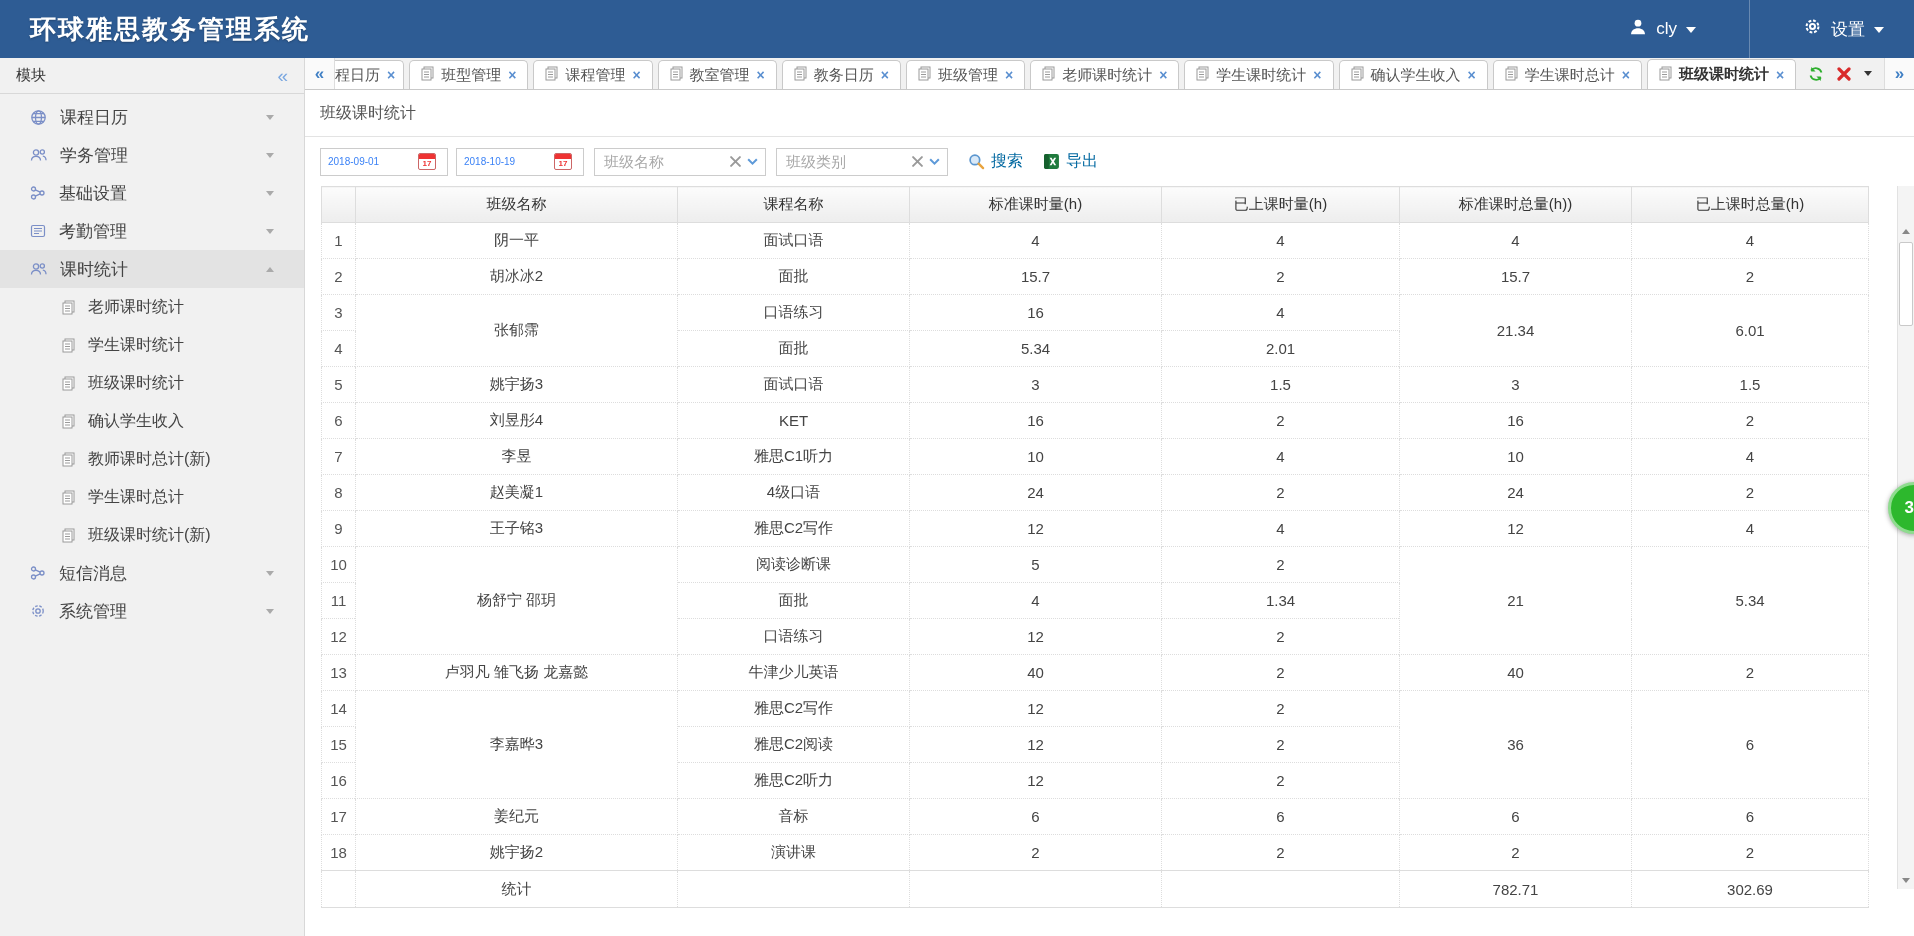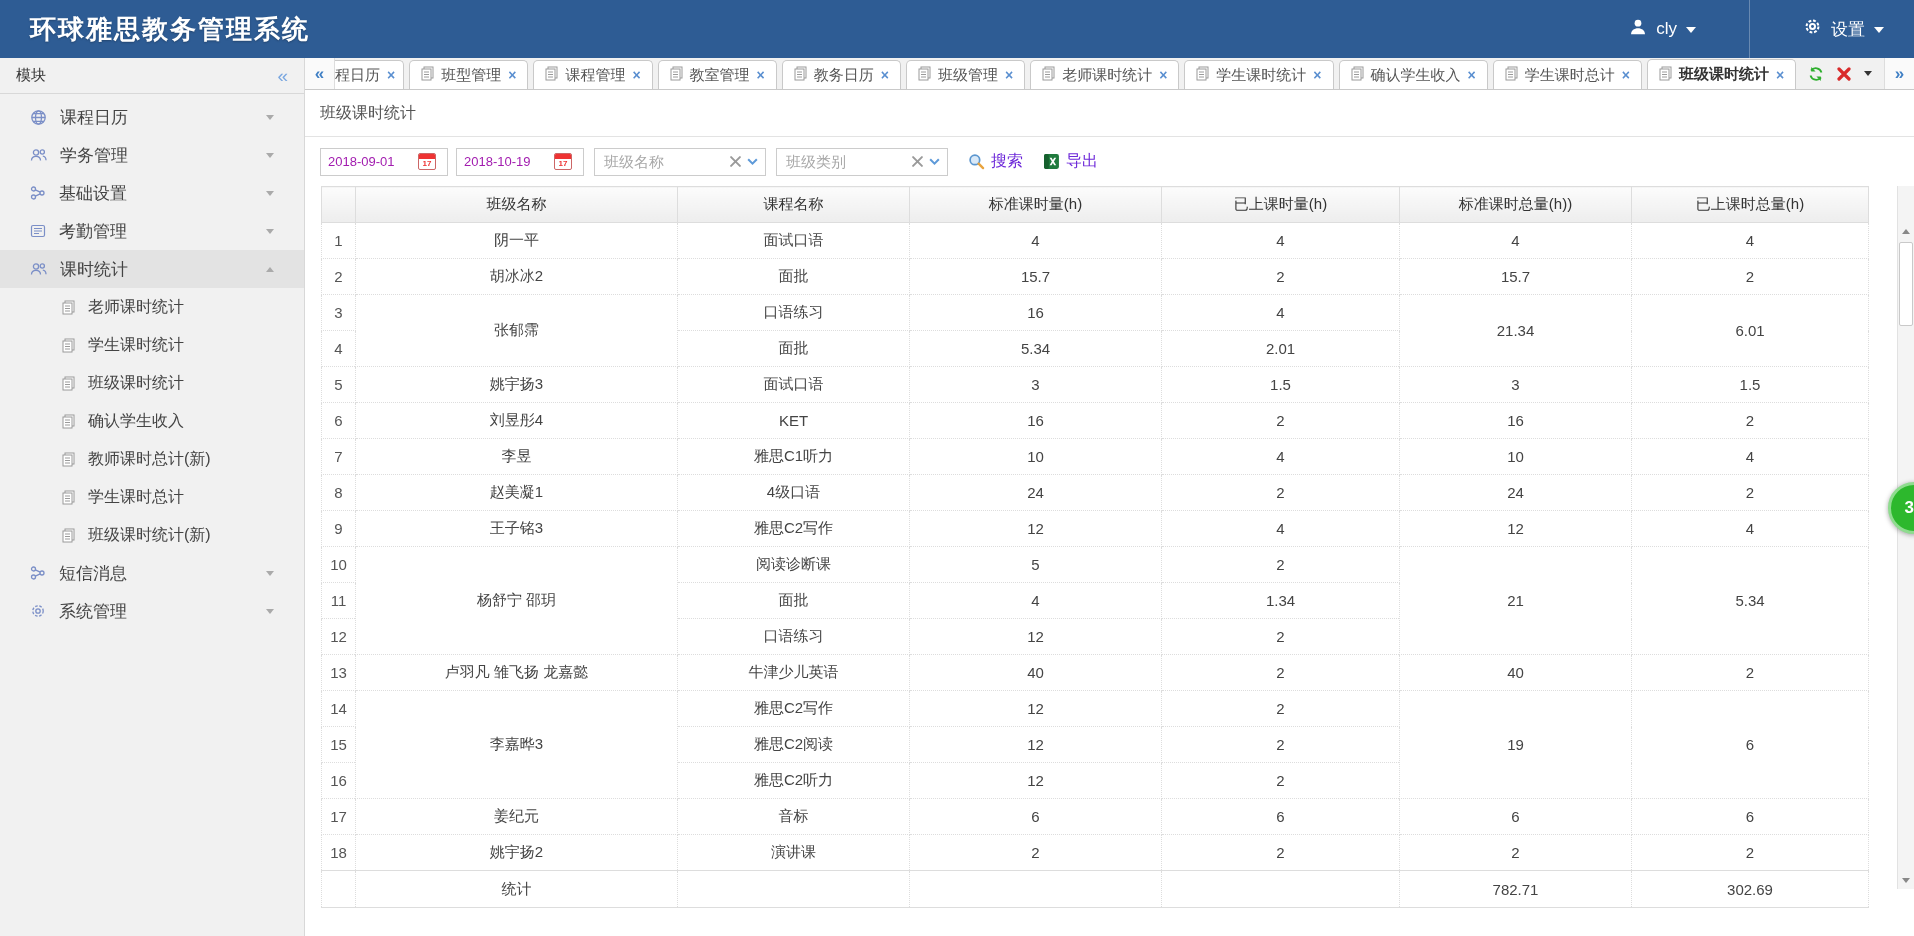--- a/index.html
+++ b/index.html
@@ -47,30 +47,30 @@
   .tab.cut{width:74px;padding:0 8px 0 0;margin-left:0;overflow:hidden;justify-content:flex-end;border-radius:0 5px 0 0;border-left:none;}
   .tab.cut .lbl{margin-left:-28px;}
   .tabstrip-right{margin-left:auto;display:flex;align-items:center;gap:13px;height:31px;padding:0 12px;}
   .mini-caret{width:0;height:0;border-left:4px solid transparent;border-right:4px solid transparent;border-top:5px solid #333;cursor:pointer;}
 
   
   .content{flex:1;position:relative;overflow:hidden;background:#fff;}
   .panel-title{height:47px;line-height:46px;padding-left:15px;font-size:16px;color:#555;border-bottom:1px solid #e3e3e3;}
   .toolbar{height:49px;display:flex;align-items:center;padding-left:15px;gap:8px;}
   .date-field{width:128px;height:28px;border:1px solid #ccc;display:flex;align-items:center;background:#fff;}
-  .date-field input{border:none;outline:none;width:94px;padding-left:7px;font-size:13px;color:#a21caf;background:transparent;font-family:inherit;}
+  .date-field input{border:none;outline:none;width:94px;padding-left:7px;font-size:10px;color:#3b82f6;background:transparent;font-family:inherit;}
   .cal-btn{width:24px;display:flex;justify-content:center;cursor:pointer;}
   .cal-icon{width:18px;height:17px;border:1px solid #c66;background:#fff;border-radius:2px;overflow:hidden;}
   .cal-top{height:5px;background:#e33;}
   .cal-num{font-size:8px;color:#e33;text-align:center;line-height:10px;font-weight:bold;}
   .combo{width:172px;height:28px;border:1px solid #ccc;display:flex;align-items:center;background:#fff;padding:0 6px 0 7px;gap:5px;margin-left:2px;}
   .combo input{flex:1;min-width:0;border:none;outline:none;font-size:15px;color:#222;background:transparent;font-family:inherit;}
   .combo input::placeholder{color:#a8a8a8;}
   .icon-btn{display:inline-flex;align-items:center;cursor:pointer;}
-  .toolbtn{display:flex;align-items:center;gap:6px;font-size:16px;color:#6d28d9;margin-left:12px;cursor:pointer;}
+  .toolbtn{display:flex;align-items:center;gap:6px;font-size:16px;color:#0369a1;margin-left:12px;cursor:pointer;}
 
   
   .grid-area{padding-left:16px;}
   table.grid{border-collapse:collapse;width:1547px;table-layout:fixed;}
   .grid th{height:36px;background:linear-gradient(#fcfcfc,#ededed);border:1px solid #ddd;font-weight:normal;font-size:15px;color:#333;}
   .grid td{height:36px;border:1px dotted #ddd;text-align:center;font-size:15px;color:#444;background:#fff;overflow:hidden;white-space:nowrap;}
   .grid td.num{color:#555;}
   .grid tfoot td{border-top:1px solid #ddd;border-bottom:1px solid #ddd;height:37px;}
 
   
@@ -613,21 +613,21 @@
                   <td>2</td>
                   <td rowspan="1">40</td>
                   <td rowspan="1">2</td>
                 </tr>
                 <tr>
                   <td class="num">14</td>
                   <td rowspan="3">李嘉晔3</td>
                   <td>雅思C2写作</td>
                   <td>12</td>
                   <td>2</td>
-                  <td rowspan="3">19</td>
+                  <td rowspan="3">36</td>
                   <td rowspan="3">6</td>
                 </tr>
                 <tr>
                   <td class="num">15</td>
                   <td>雅思C2阅读</td>
                   <td>12</td>
                   <td>2</td>
                 </tr>
                 <tr>
                   <td class="num">16</td>

